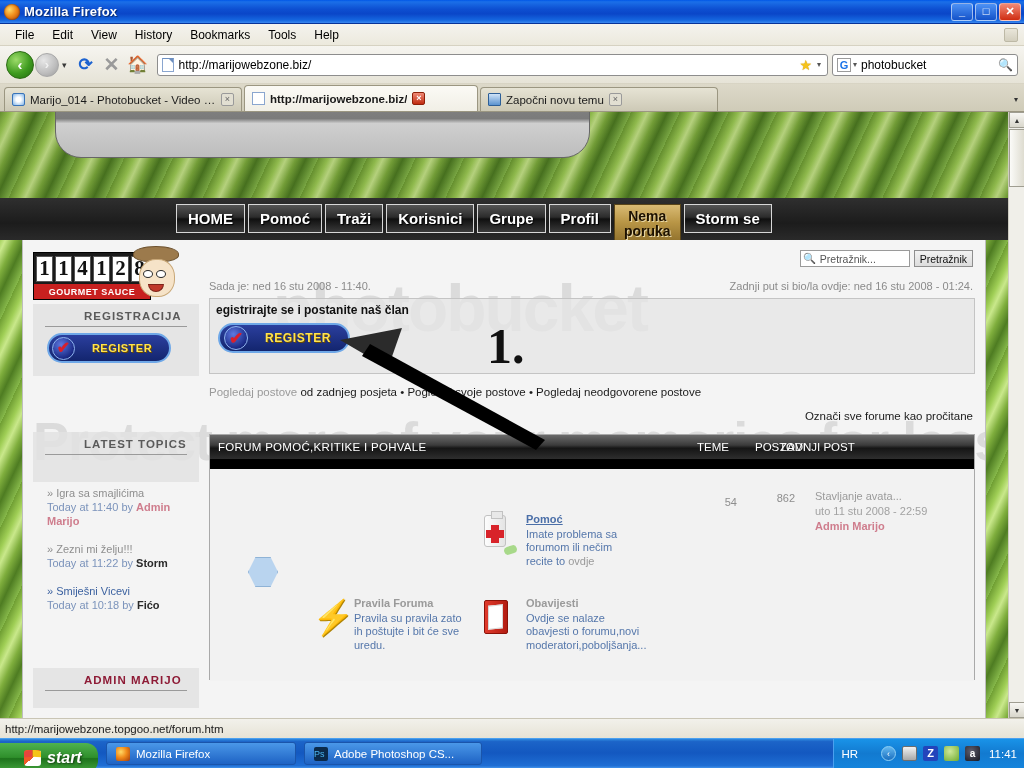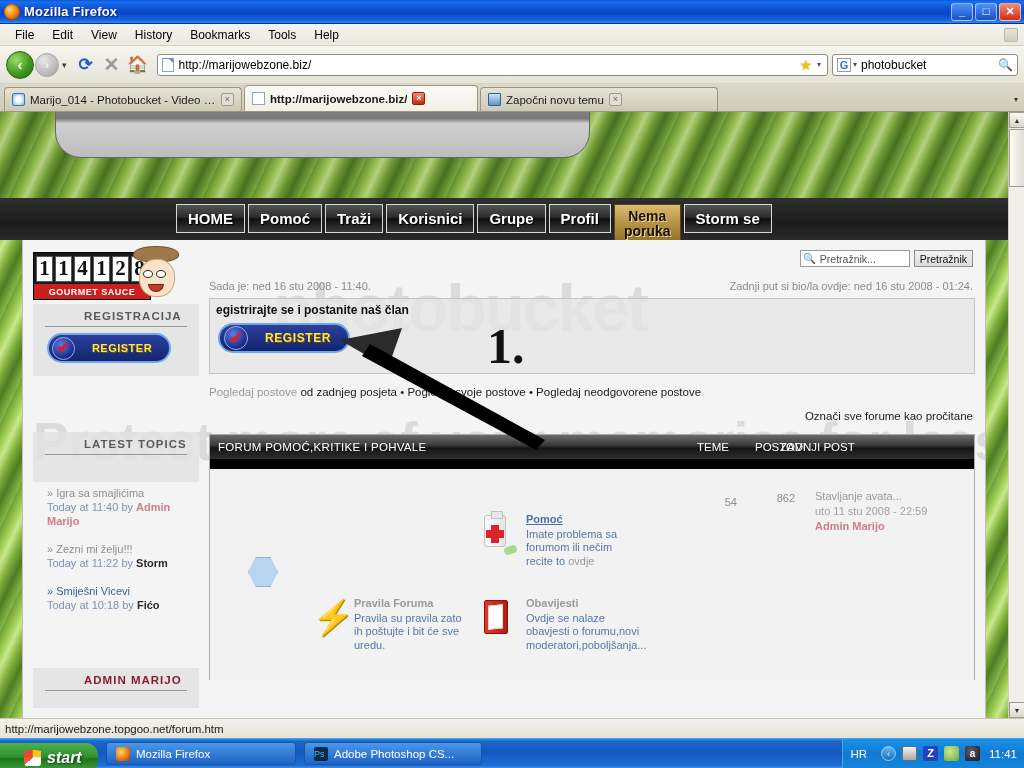--- a/index.html
+++ b/index.html
@@ -576,21 +576,21 @@
   .tk-ff { background: radial-gradient(circle at 35% 35%, #ffd966 0%, #f08a1a 45%, #a33b0a 100%); border-radius: 50%; }
   .tk-ps { background: #0b2a4a; color: #4ab4f0; font-size: 9px; font-weight: normal;
            text-align: left; line-height: 14px; }
   .tb-task .tk-label { white-space: nowrap; overflow: hidden; text-overflow: ellipsis; }
   #tray {
     margin-left: auto; height: 30px; display: flex; align-items: center;
     background: linear-gradient(to bottom,#1993e8 0%,#127ad0 48%,#1585dd 100%);
     border-left: 1px solid #4aa0ef; padding: 0 7px; gap: 6px;
   }
   #tray .tr-lang {
-    color: #fff; font-size: 11.5px; margin-right: 8px;
+    color: #fff; font-size: 11.5px; margin-right: 17px;
   }
   #tray .tr-chev {
     width: 15px; height: 15px; border-radius: 50%;
     background: linear-gradient(to bottom,#63b8f0,#1a6fc0);
     color: #fff; font-size: 9px; text-align: center; line-height: 15px;
     border: 1px solid #8fd0f5;
   }
   #tray .tr-ic { width: 15px; height: 15px; border-radius: 2px; }
   .tr-sec { background: linear-gradient(to bottom,#f2f2f2,#a8a8a8); border: 1px solid #6d6d6d; }
   .tr-z { background: #2244bb; color: #fff; font-size: 11px; font-weight: bold;

